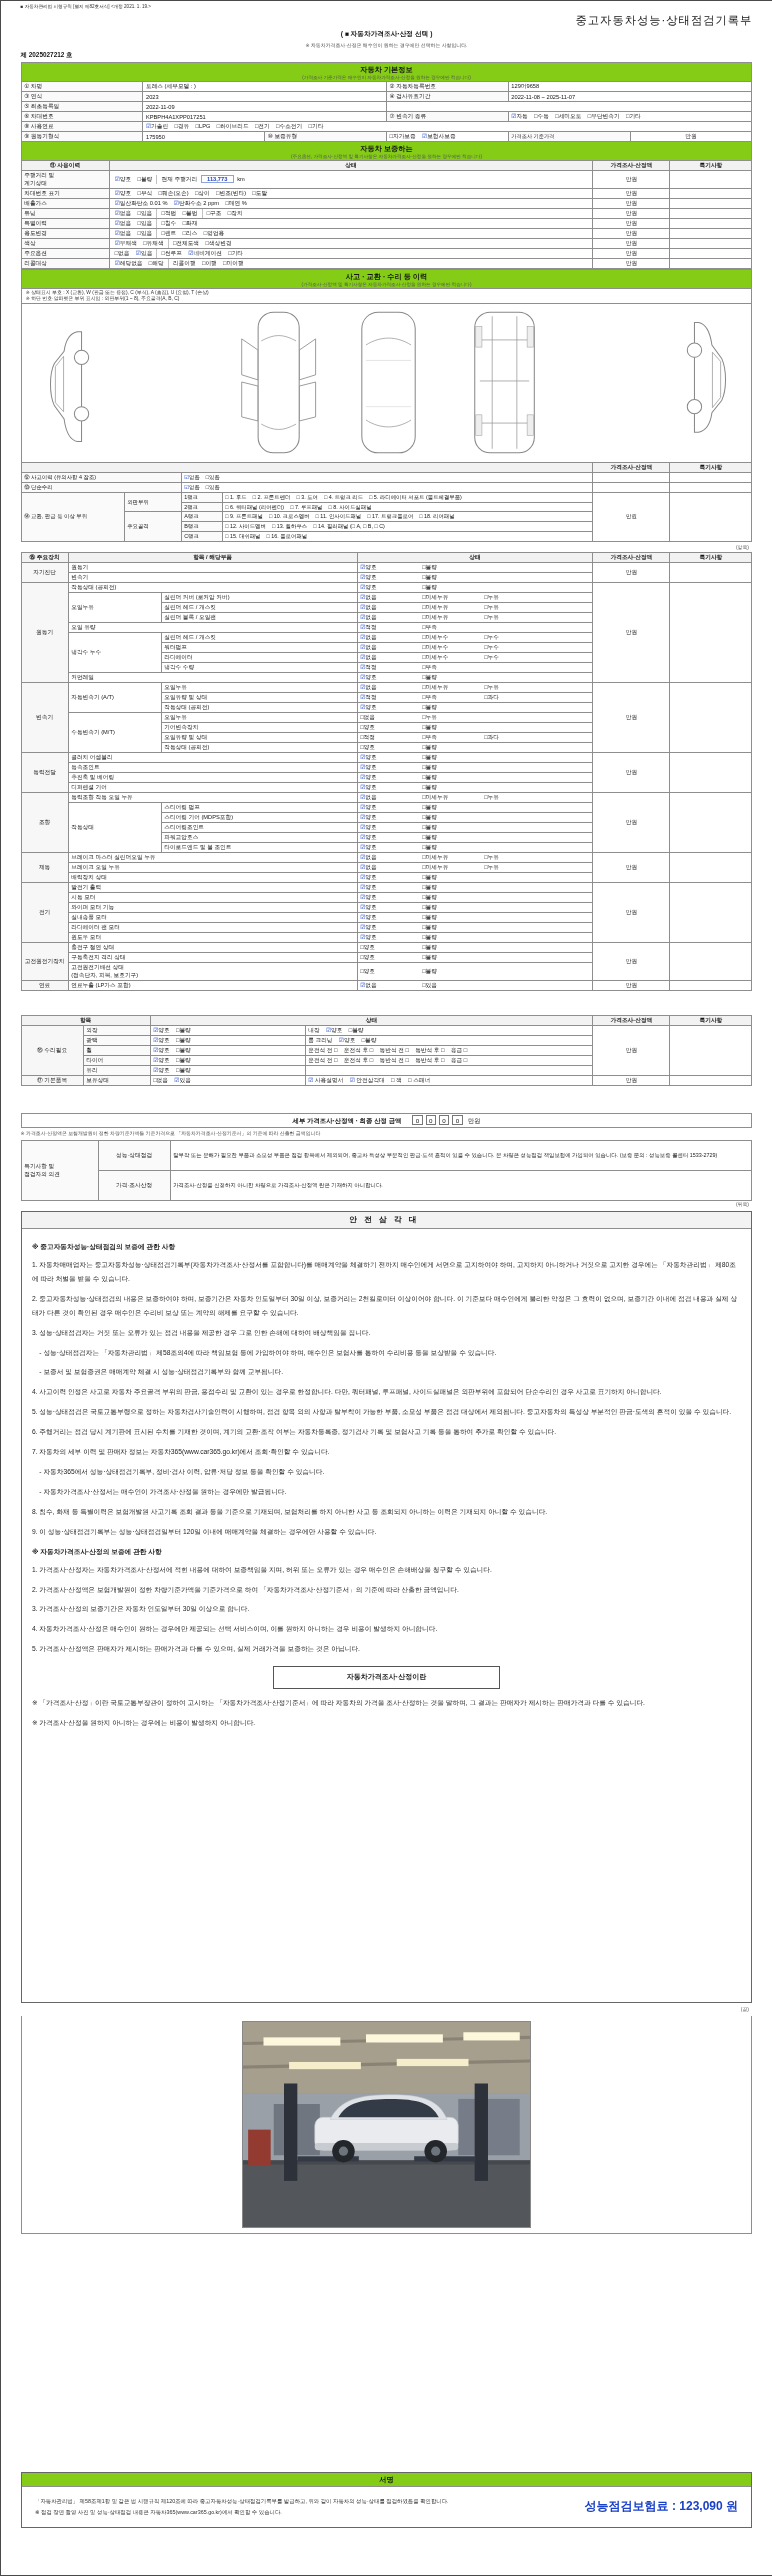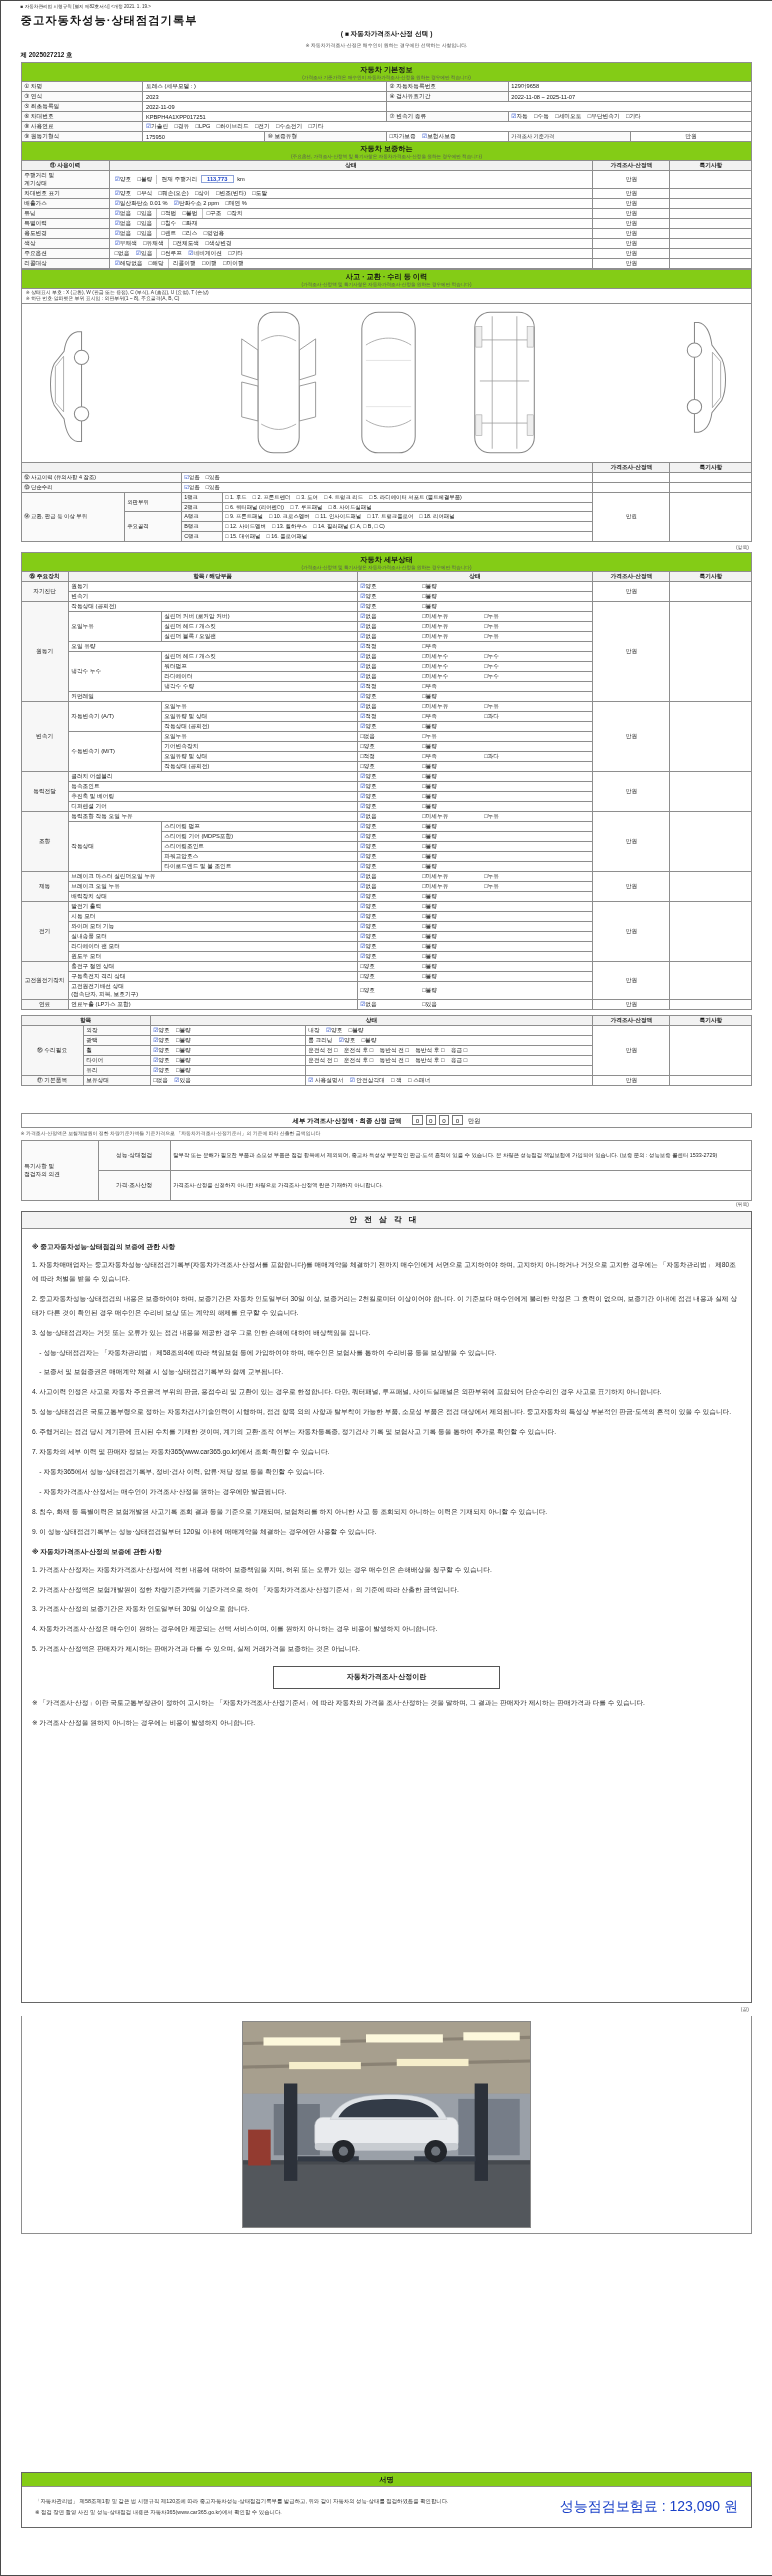--- a/index.html
+++ b/index.html
@@ -1,21 +1,21 @@
 <!DOCTYPE html>
 <html style="font-size:8.2px"><head>
 <meta charset="utf-8">
 <style>
   *{box-sizing:border-box;margin:0;padding:0}
   html,body{margin:0;background:#ffffff}
   .page{position:relative;width:773px;height:2576px;background:#fff;border:1px solid #4a4a4a;
         font-family:"Liberation Sans","DejaVu Sans",sans-serif;color:#151515;overflow:hidden}
   .abs{position:absolute;left:19.6px;right:19.6px}
   .formref{font-size:4.6px;color:#333}
-  .t1{text-align:left;font-size:11.3px;font-weight:bold;letter-spacing:1px}
+  .t1{text-align:right;font-size:11.3px;font-weight:normal;letter-spacing:1px}
   .t2{text-align:center;font-size:6.7px;font-weight:bold;margin-top:2.1px}
   .t3{text-align:center;font-size:4.9px;color:#444;margin-top:2.1px}
   .docno{font-size:6.4px;font-weight:bold}
   .band{border:0.5px solid #8e8e8e;border-bottom:0;background:#84cc16;text-align:center;padding:1.5px 0 1px}
   .band .bt{font-size:7.2px;font-weight:bold}
   .band .bn{display:block;font-size:4.6px;color:#555;font-weight:normal;margin-top:0.5px}
   table{width:100%;border-collapse:collapse;table-layout:fixed;background:#fff}
   td,th{border:0.5px solid #8e8e8e;font-size:5.7px;padding:0.5px 2.6px;overflow:hidden;white-space:nowrap;height:9.8px;text-align:left;vertical-align:middle}
   th{background:#f2f2f2;text-align:center;font-weight:bold;font-size:5.7px}
   td.lab{background:#fafafa;white-space:normal}
@@ -47,21 +47,21 @@
   .nbody{padding:8.2px 10.3px;font-size:6.7px;line-height:2.05;color:#1d1d1d}
   .ntitle{font-weight:bold;margin:3.1px 0 4.1px}
   .nbody p{margin:0 0 6.2px;white-space:normal}
   .defbox{margin:10.3px auto 7.2px;width:227px;border:0.8px solid #555;text-align:center;font-weight:bold;font-size:7px;padding:3.1px 0}
   .photoarea{border:0.5px solid #8e8e8e;border-top:0;background:#fff;padding:5.2px 0;text-align:center}
   .photo{width:289px;margin:0 auto 5.2px;border:0.5px solid #888;background:#ddd;font-size:0}
   .photo:last-child{margin-bottom:0}
   .sign{border:0.8px solid #666;background:#fff}
   .sbody{display:flex;align-items:center;gap:20.6px;padding:9.3px 13.4px;border-top:0.5px solid #8e8e8e}
   .slines{flex:1;font-size:5.4px;color:#333;line-height:2.0;white-space:normal}
-  .prem{font-size:14px;font-weight:normal;color:#1a41c8;white-space:nowrap}
+  .prem{font-size:12px;font-weight:bold;color:#1a41c8;white-space:nowrap}
 </style>
 </head>
 <body>
 
 <div class="page">
 
   <div class="abs formref" style="top:3.1px">■ 자동차관리법 시행규칙 [별지 제82호서식] &lt;개정 2021. 1. 19.&gt;</div>
 
   <div class="abs" style="top:12.4px">
     <div class="t1">중고자동차성능·상태점검기록부</div>
@@ -313,24 +313,20 @@
             <td class="lab">C랭크</td>
             <td>□ 15. 대쉬패널&nbsp;&nbsp;&nbsp; □ 16. 플로어패널</td>
           </tr>
         </tbody>
     </table>
   </div>
 
   <div class="marker" style="top:543px">(앞쪽)</div>
 
   <div class="abs" style="top:551px">
-    <div class="band">
-      <span class="bt">자동차 세부상태</span>
-      <span class="bn">(가격조사·산정액 및 특기사항은 자동차가격조사·산정을 원하는 경우에만 적습니다)</span>
-    </div>
     <table class="det">
       <colgroup>
           <col style="width:47px">
           <col style="width:93px">
           <col style="width:196px">
           <col>
           <col style="width:77px">
           <col style="width:82px">
         </colgroup>
       <tbody>

